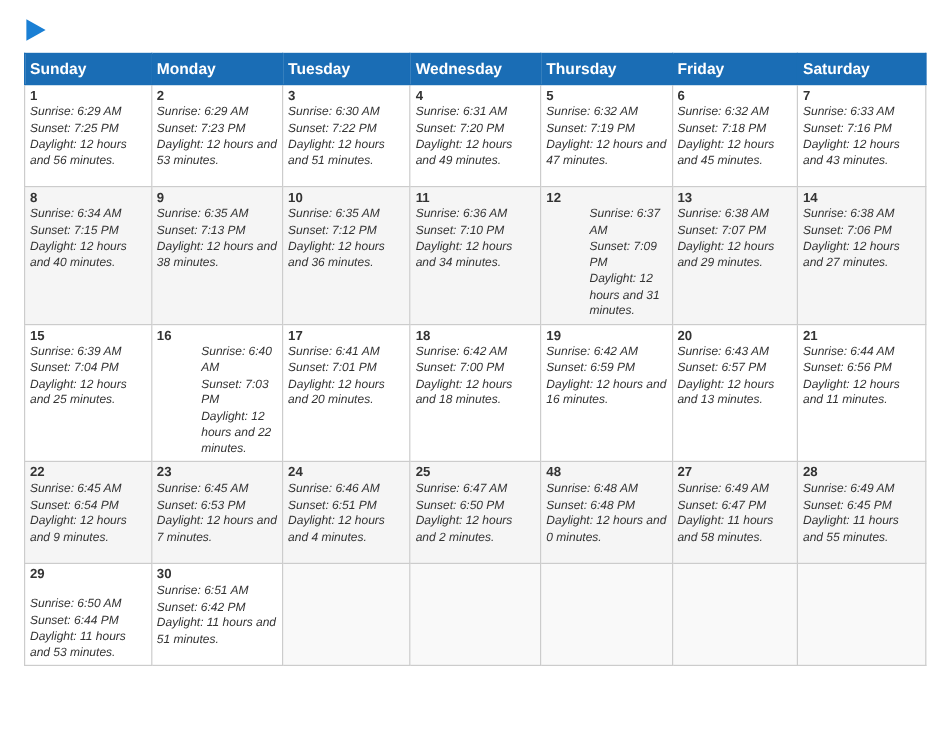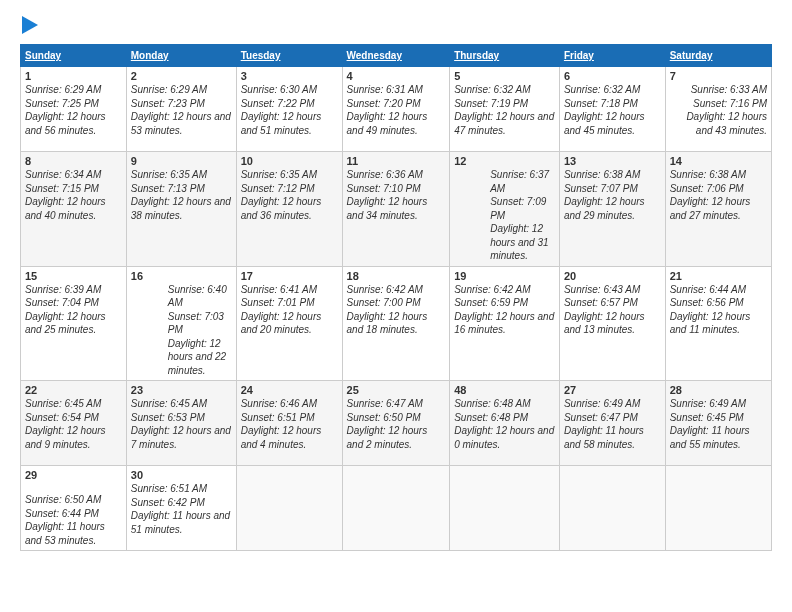--- a/index.html
+++ b/index.html
@@ -36,24 +36,23 @@
     .calendar {
       width: 100%;
       border-collapse: collapse;
       font-size: 9px;
     }
     .calendar th {
       background-color: #1a6db5;
       color: white;
       padding: 5px 4px;
       text-align: left;
-      font-size: 10px;
+      font-size: 13px;
       font-weight: bold;
       border: 1px solid #1a6db5;
-      text-decoration: underline;
     }
     .calendar td {
       border: 1px solid #ccc;
       vertical-align: top;
       padding: 3px 4px;
       width: 113px;
       height: 85px;
       background: #fff;
     }
     .calendar tr:nth-child(even) td {
@@ -167,21 +166,21 @@
 Daylight: 12 hours and 47 minutes.</div>
           </td>
           <td>
             <span class="day-num">6</span>
             <div class="day-info" style="white-space: pre-line;">Sunrise: 6:32 AM
 Sunset: 7:18 PM
 Daylight: 12 hours and 45 minutes.</div>
           </td>
           <td>
             <span class="day-num">7</span>
-            <div class="day-info" style="white-space: pre-line; text-align: right;">Sunrise: 6:33 AM
+            <div class="day-info" style="white-space: pre-line;">Sunrise: 6:33 AM
 Sunset: 7:16 PM
 Daylight: 12 hours and 43 minutes.</div>
           </td>
         </tr>
         <tr>
           <td>
             <span class="day-num">8</span>
             <div class="day-info" style="white-space: pre-line;">Sunrise: 6:34 AM
 Sunset: 7:15 PM
 Daylight: 12 hours and 40 minutes.</div>

